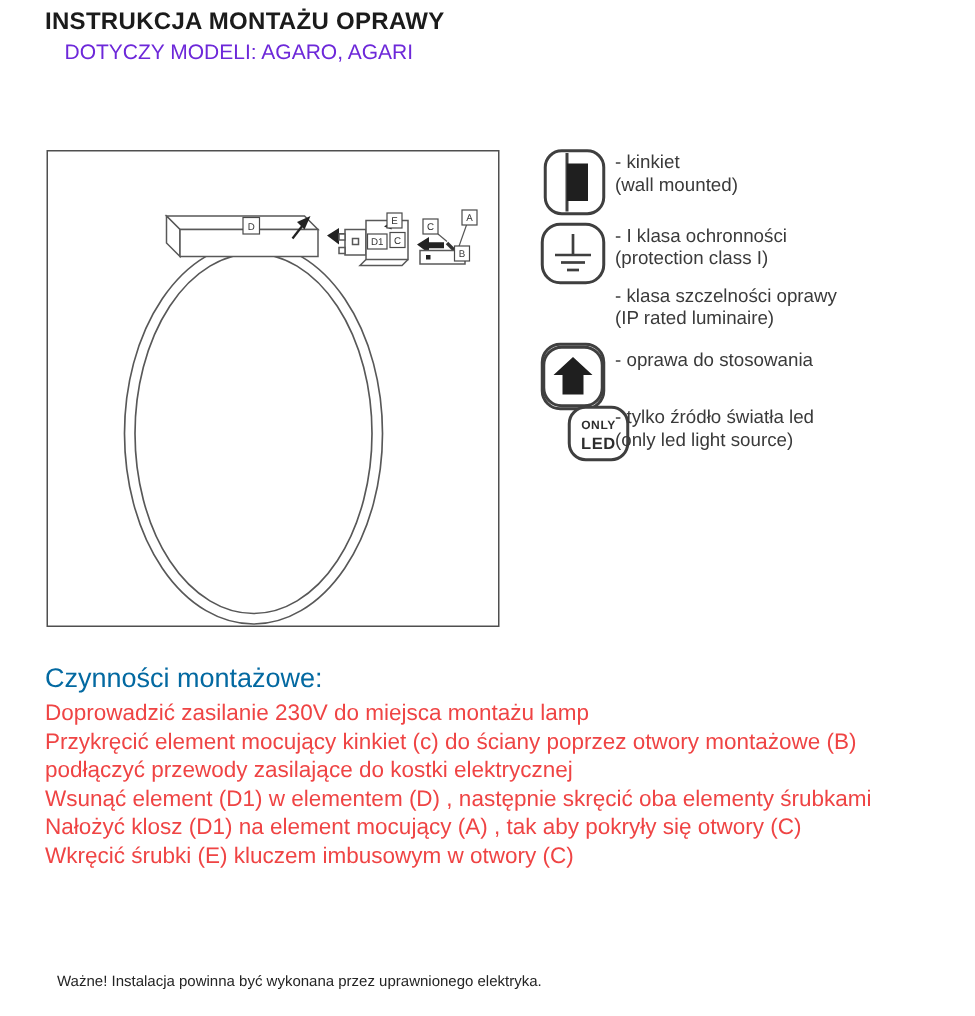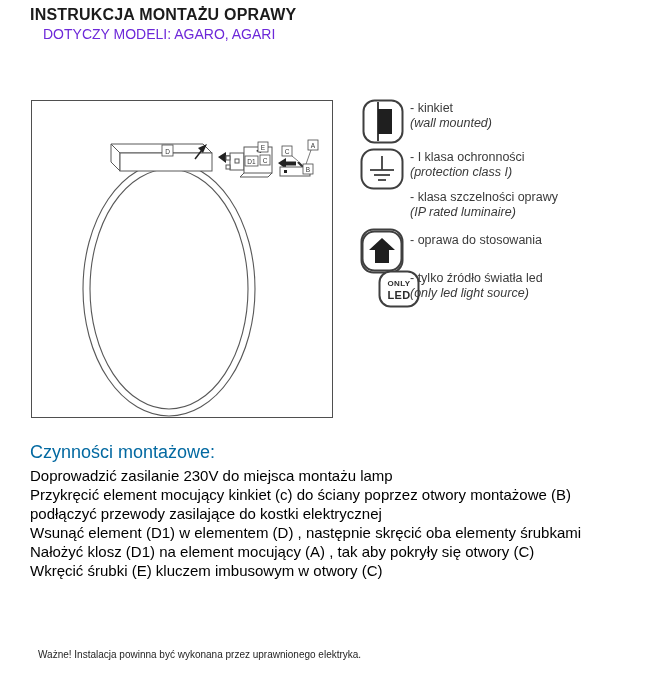--- a/index.html
+++ b/index.html
@@ -4,23 +4,23 @@
 <style>
   html,body{margin:0;padding:0;background:#ffffff;}
   #page{position:relative;width:600px;height:677px;background:#ffffff;overflow:hidden;
         font-family:"Liberation Sans","DejaVu Sans",sans-serif;color:#2d2d2d;}
   .abs{position:absolute;}
   .title{left:30px;top:6px;font-size:16px;font-weight:bold;letter-spacing:.2px;color:#1b1b1b;white-space:nowrap;}
   .subtitle{left:43px;top:26px;font-size:14px;color:#6d28d9;white-space:nowrap;}
   .diagram-panel{left:31px;top:100px;width:300px;height:316px;border:1px solid #4f4f4f;background:#fff;}
   .legend-icon{position:absolute;}
   .legend-text{position:absolute;left:410px;font-size:12.5px;line-height:15px;color:#3a3a3a;white-space:nowrap;}
-  .it{font-style:italic;text-align:center;}
+  .it{text-align:center;}
   .assembly-heading{left:30px;top:442px;font-size:18px;color:#0369a1;}
-  .steps{left:30px;top:466px;font-size:15px;line-height:19px;color:#000000;}
+  .steps{left:30px;top:466px;font-size:15px;line-height:19px;color:#ef4444;}
   .steps div{white-space:nowrap;}
   .warning{left:38px;top:649px;font-size:10px;color:#242424;white-space:nowrap;}
   svg{display:block;}
   svg text{font-family:"Liberation Sans","DejaVu Sans",sans-serif;}
   .lbl{font-size:6.5px;fill:#333;}
   .badge-ip{font-size:10.5px;font-weight:bold;fill:#2d2d2d;}
   .badge-only{font-size:8px;font-weight:bold;fill:#2d2d2d;letter-spacing:.4px;}
   .badge-led{font-size:11px;font-weight:bold;fill:#2d2d2d;letter-spacing:.4px;}
 </style>
 </head>

